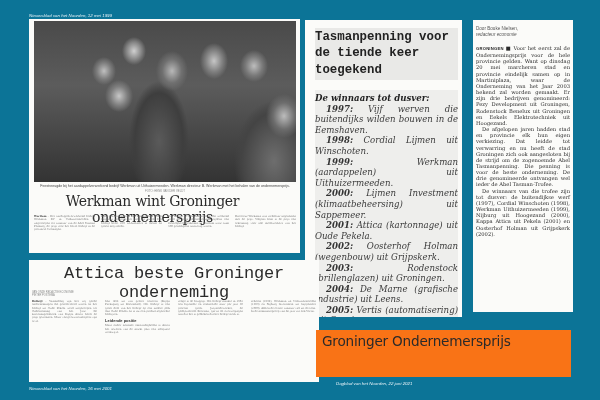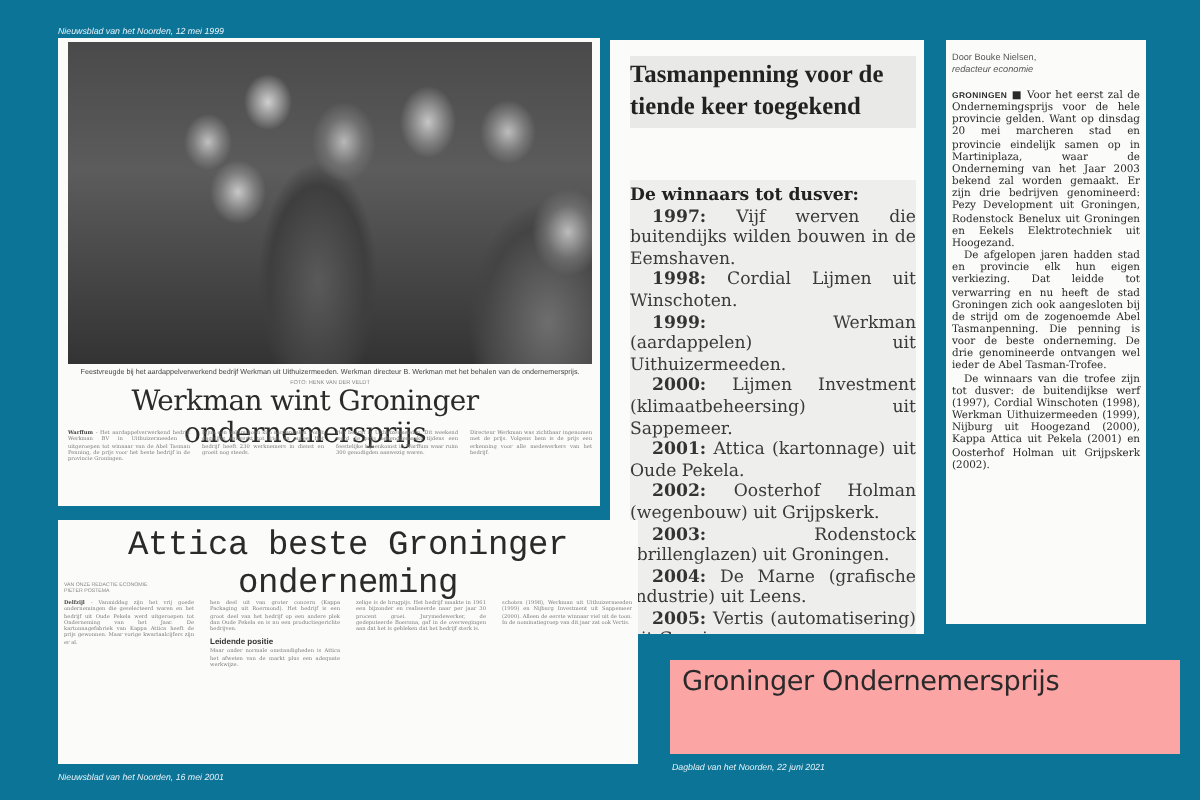--- a/index.html
+++ b/index.html
@@ -64,30 +64,30 @@
       font-size: 2.6px; line-height: 3.3px; color: #7a7a7a;
       text-align: justify;
     }
     .col .lead { font-weight: bold; color: #444; }
     .col .sub { font-family: "Liberation Sans", sans-serif; font-weight: bold; font-size: 4px; color: #333; line-height: 6px; display:block; margin-top: 2px; }
     
     #clip-tasman { left: 305px; top: 20px; width: 157px; height: 297px; }
     .tasman-head {
       position: absolute; left: 10px; top: 8px; width: 143px;
       background: #e9e9e7;
-      font-family: Liberation Serif, serif; font-weight: bold;
+      font-family: Liberation Mono, monospace; font-weight: bold;
       font-size: 12.4px; line-height: 16.3px; color: #222;
       padding: 1px 0 2px 0;
     }
     .winners {
       position: absolute; left: 10px; top: 70px; width: 143px;
       background: #eeeeec;
       font-family: "DejaVu Serif", serif;
       font-size: 8.6px; line-height: 10.6px; color: #3a3a3a;
-      text-align: justify; padding: 3px 0 0 0;
+      text-align: justify; padding: 3px 0 0 0; font-style: italic;
     }
     .winners .title { font-weight: bold; color: #222; }
     .winners .year { font-weight: bold; color: #333; }
     .winners .entry { text-indent: 11px; }
     
     #clip-article { left: 473px; top: 20px; width: 100px; height: 292px; }
     .byline {
       position: absolute; left: 3px; top: 6px; width: 94px;
       font-family: "Liberation Sans", sans-serif;
       font-size: 4.6px; line-height: 6px; color: #555;
@@ -108,21 +108,21 @@
       position: absolute; left: 0; top: 4px; width: 290px; text-align: center;
       font-family: Liberation Mono, monospace;
       font-size: 17px; color: #2a2a2a; letter-spacing: -0.2px;
     }
     .attica-byline {
       position: absolute; left: 3px; top: 31px;
       font-family: "Liberation Sans", sans-serif;
       font-size: 2.6px; line-height: 3.4px; color: #888; text-transform: uppercase;
     }
     
-    #clip-groninger { left: 335px; top: 330px; width: 255px; height: 47px; background: #fca5a5; }
+    #clip-groninger { left: 316px; top: 330px; width: 255px; height: 47px; background: #f97316; }
     .headline-groninger {
       position: absolute; left: 6px; top: 2px; width: 250px;
       font-family: "DejaVu Sans", sans-serif;
       font-size: 13.6px; line-height: 19px; color: #2a2a2a; letter-spacing: -0.2px;
     }
   </style>
 </head>
 <body>
 
 <div class="caption-source" style="left:29px; top:13px;">Nieuwsblad van het Noorden, 12 mei 1999</div>

